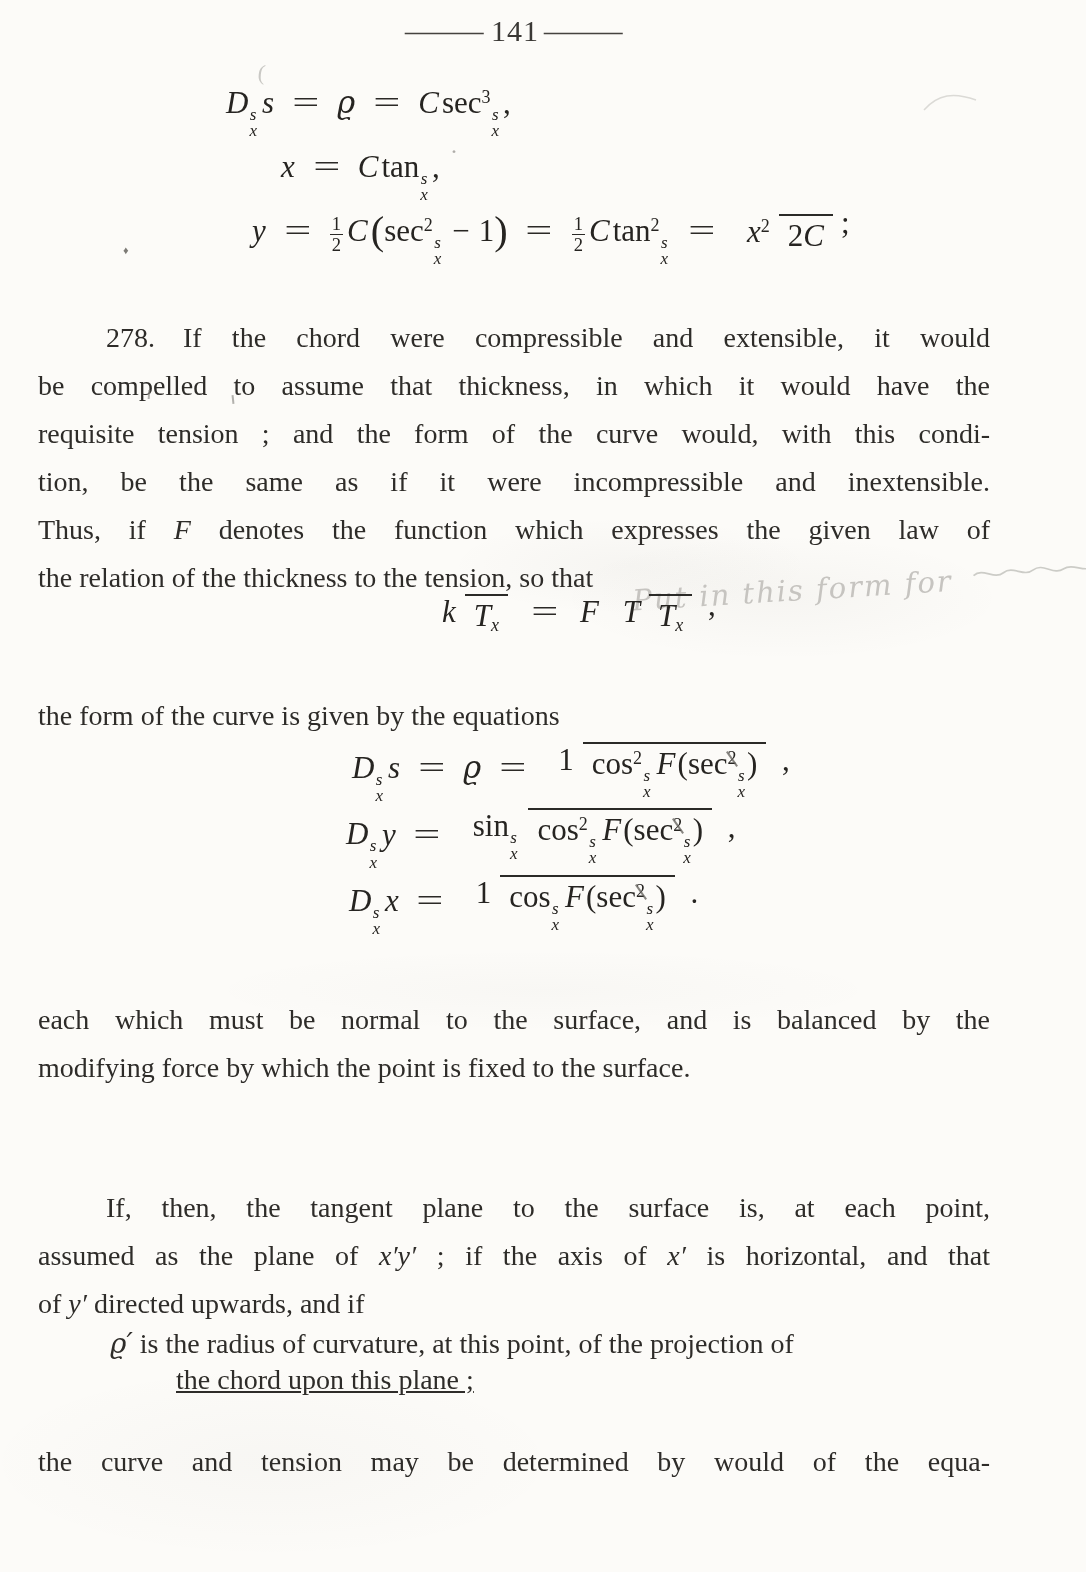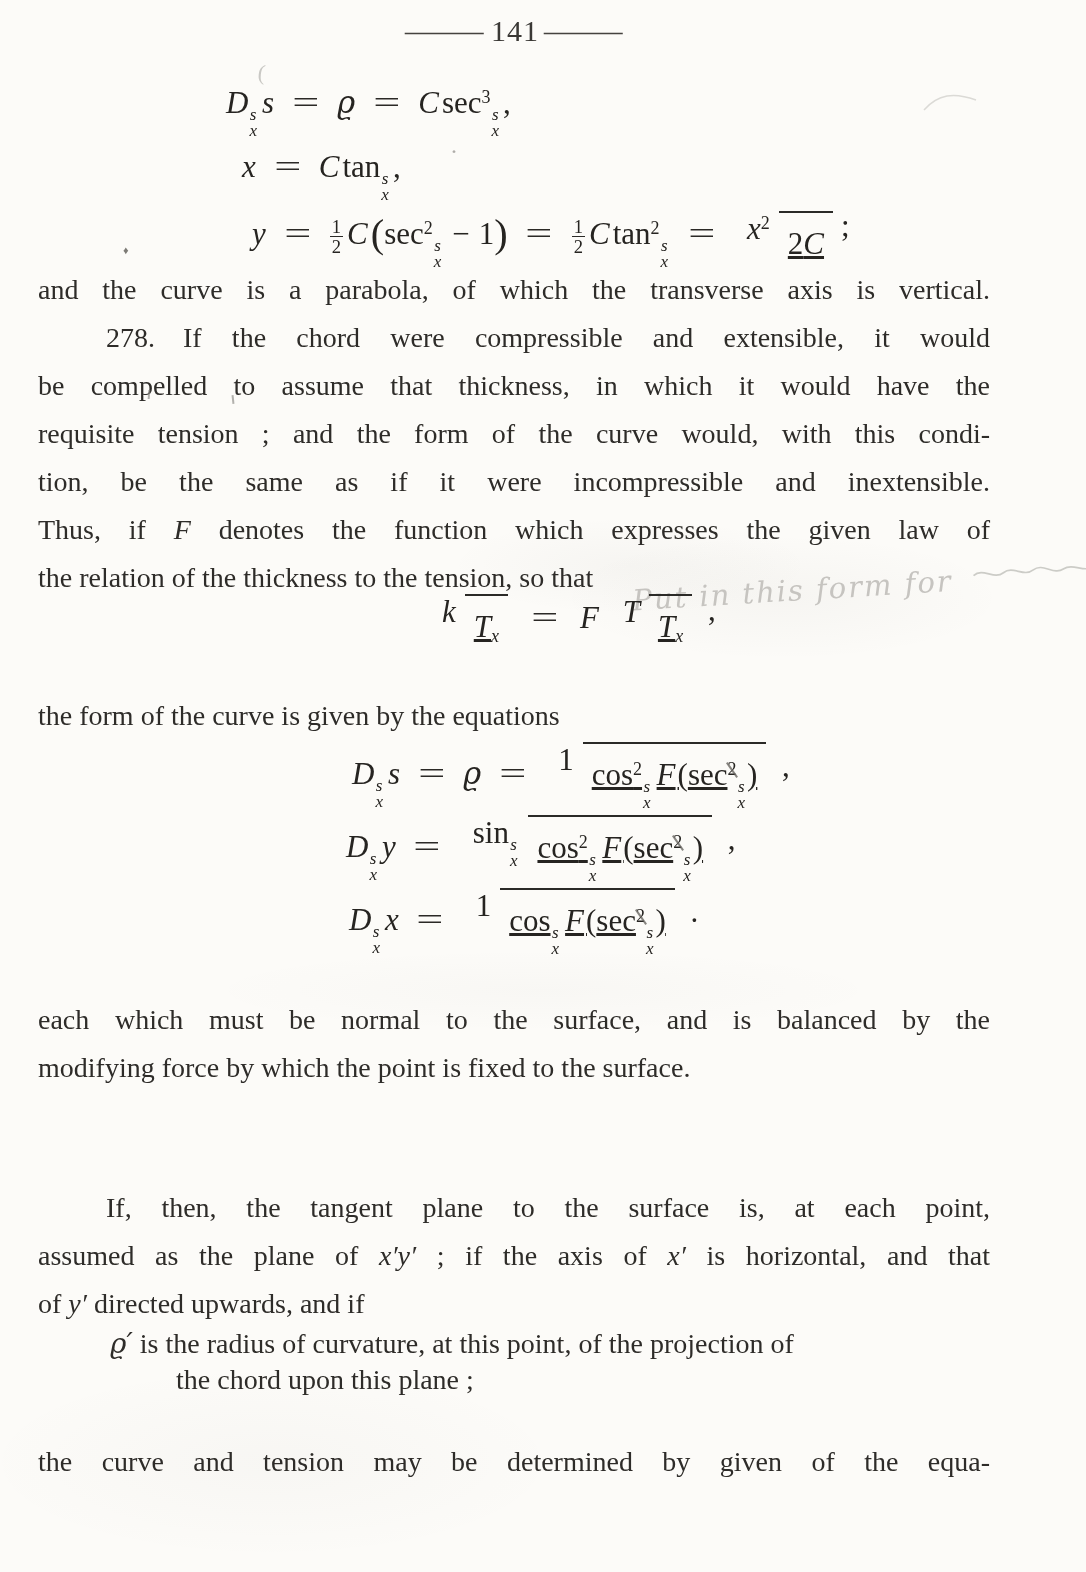--- a/index.html
+++ b/index.html
@@ -36,21 +36,21 @@
        font-size:0.55em; line-height:0.95; vertical-align:-0.40em;
        font-style:italic; margin:0 2px 0 1px;}
   .sup{font-size:0.58em; vertical-align:0.55em;}
   .sub{font-size:0.58em; vertical-align:-0.30em; font-style:italic;}
   .sfrac{display:inline-flex; flex-direction:column; align-items:center;
          font-size:0.60em; line-height:1.05; vertical-align:middle; margin:0 4px 0 1px;}
   .sfrac .sd{border-top:1.6px solid #2b2a27; padding:0 2px;}
   .frac{display:inline-flex; flex-direction:row; align-items:flex-start;
         vertical-align:middle; margin:0 5px;}
   .frac .num{display:block; padding:0 9px 3px; text-align:center;}
-  .frac .den{display:block; border-top:2px solid #2b2a27; padding:13px 9px 0; text-align:center;text-decoration:underline;}
+  .frac .den{display:block; border-top:2px solid #2b2a27; padding:2px 9px 0; text-align:center;}
   .bp{font-size:1.3em; vertical-align:-0.08em; line-height:1;}
   .mns{margin:0 9px;}
   .pnc{position:relative; top:-0.25em; margin-left:3px;}
   .pncb{margin-left:2px;}
   .opgap{margin-left:3px;}
   .cg{margin-right:3px;}
   .fg{margin:0 2px 0 4px;}
   
   .struck{position:relative; display:inline-block;}
   .struck::after{content:''; position:absolute; left:-4px; top:48%; width:calc(100% + 9px);
@@ -86,21 +86,21 @@
           <span>x</span>
         </span><span class="mi opgap">s</span>
       <span class="eqs">=</span>
       <span class="gk">ϱ</span>
       <span class="eqs">=</span>
       <span class="mi cg">C</span><span class="rm">sec</span><span class="sup">3</span><span class="stk">
           <span>s</span>
           <span>x</span>
         </span><span class="rm pncb">,</span>
     </div>
-    <div class="eqrow" style="margin-bottom:8px; margin-left:16px;">
+    <div class="eqrow" style="margin-bottom:8px; margin-left:55px;">
       <span class="mi">x</span>
       <span class="eqs">=</span>
       <span class="mi cg">C</span><span class="rm">tan</span><span class="stk">
           <span>s</span>
           <span>x</span>
         </span><span class="rm pncb">,</span>
     </div>
     <div class="eqrow" style="margin-left:26px;">
       <span class="mi">y</span>
       <span class="eqs">=</span>
@@ -120,23 +120,20 @@
           <span>x</span>
         </span>
       <span class="eqs">=</span>
       <span class="frac">
           <span class="num"><span class="mi">x</span><span class="sup">2</span></span>
           <span class="den"><span class="rm">2</span><span class="mi">C</span></span>
         </span><span class="rm pnc">;</span>
     </div>
   </div>
 
-  <div class="para jl" style="top:266px;">
-    <div>and the curve is a parabola, of which the transverse axis is vertical.</div>
-  </div>
 
   <div class="para" style="top:314px;">
     <div class="jl ind">278. If the chord were compressible and extensible, it would</div>
     <div class="jl">be compelled to assume that thickness, in which it would have the</div>
     <div class="jl">requisite tension&nbsp;; and the form of the curve would, with this condi-</div>
     <div class="jl">tion, be the same as if it were incompressible and inextensible.</div>
     <div class="jl"><span>Thus, if </span><span class="it">F</span><span> denotes the function which expresses the given law of</span></div>
     <div class="jend">the relation of the thickness to the tension, so that</div>
   </div>
 
@@ -238,25 +235,25 @@
   </div>
 
   <div class="para" style="top:1184px;">
     <div class="jl ind">If, then, the tangent plane to the surface is, at each point,</div>
     <div class="jl"><span>assumed as the plane of </span><span class="it">x′y′</span><span>&nbsp;; if the axis of </span><span class="it">x′</span><span> is horizontal, and that</span></div>
     <div class="jend"><span>of </span><span class="it">y′</span><span> directed upwards, and if</span></div>
   </div>
 
   <div class="para" style="top:1326px; left:110px; width:880px; line-height:36px;">
     <div class="jend"><span class="gk">ϱ′</span><span> is the radius of curvature, at this point, of the projection of</span></div>
-    <div class="jend" style="padding-left:66px;">the chord upon this plane&nbsp;;</div>
+    <div class="jend" style="padding-left:66px;text-decoration:underline;">the chord upon this plane&nbsp;;</div>
   </div>
 
   <div class="para jl" style="top:1438px;">
-    <div>the curve and tension may be determined by given of the equa-</div>
+    <div>the curve and tension may be determined by would of the equa-</div>
   </div>
 
   <span class="pmark pm-paren">(</span>
   <span class="pmark pm-dot">·</span>
   <span class="pmark pm-diamond">♦</span>
   <span class="tick tick1"></span>
   <span class="tick tick2"></span>
   <svg class="wisp" width="60" height="30">
     <path d="M4 24 C 18 8, 34 6, 56 14" stroke="#dbdad6" fill="none" stroke-width="1.5"></path>
   </svg>

